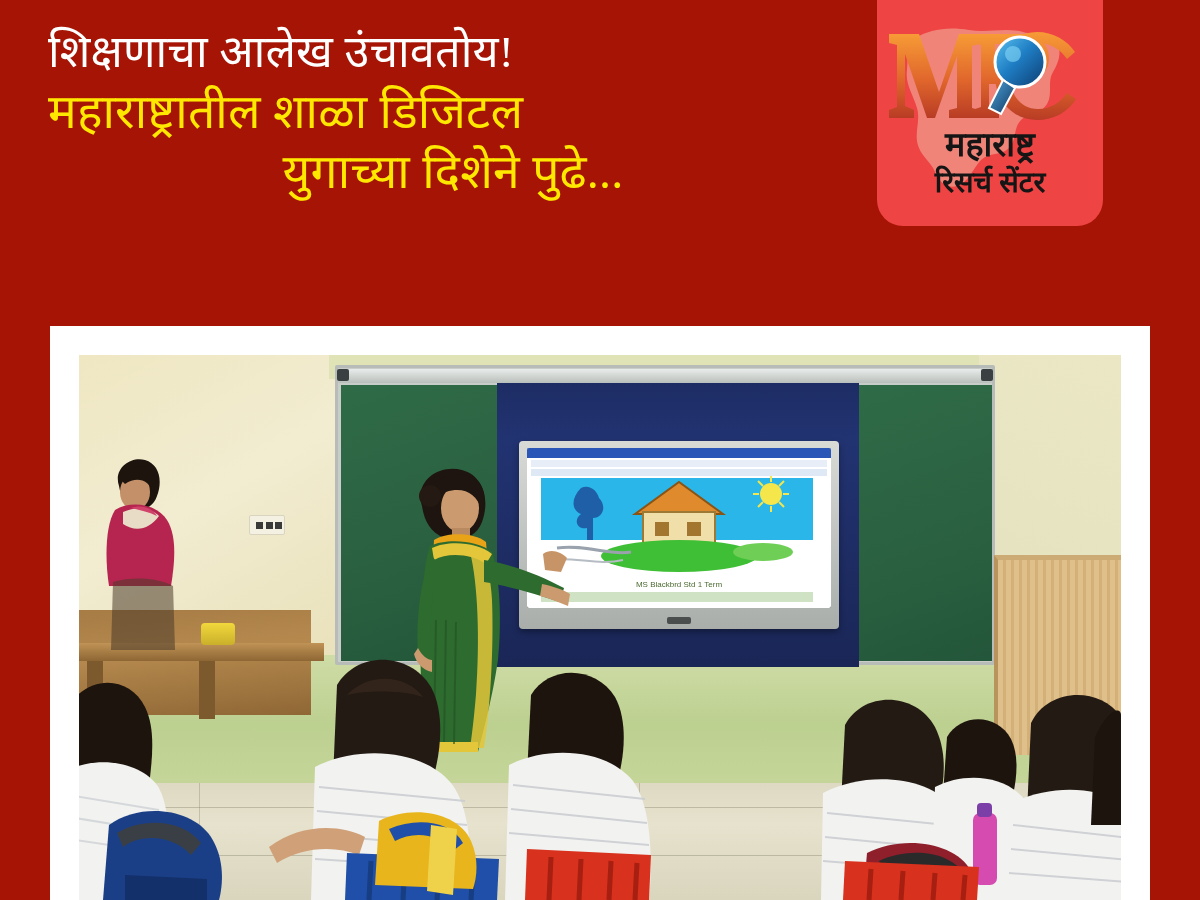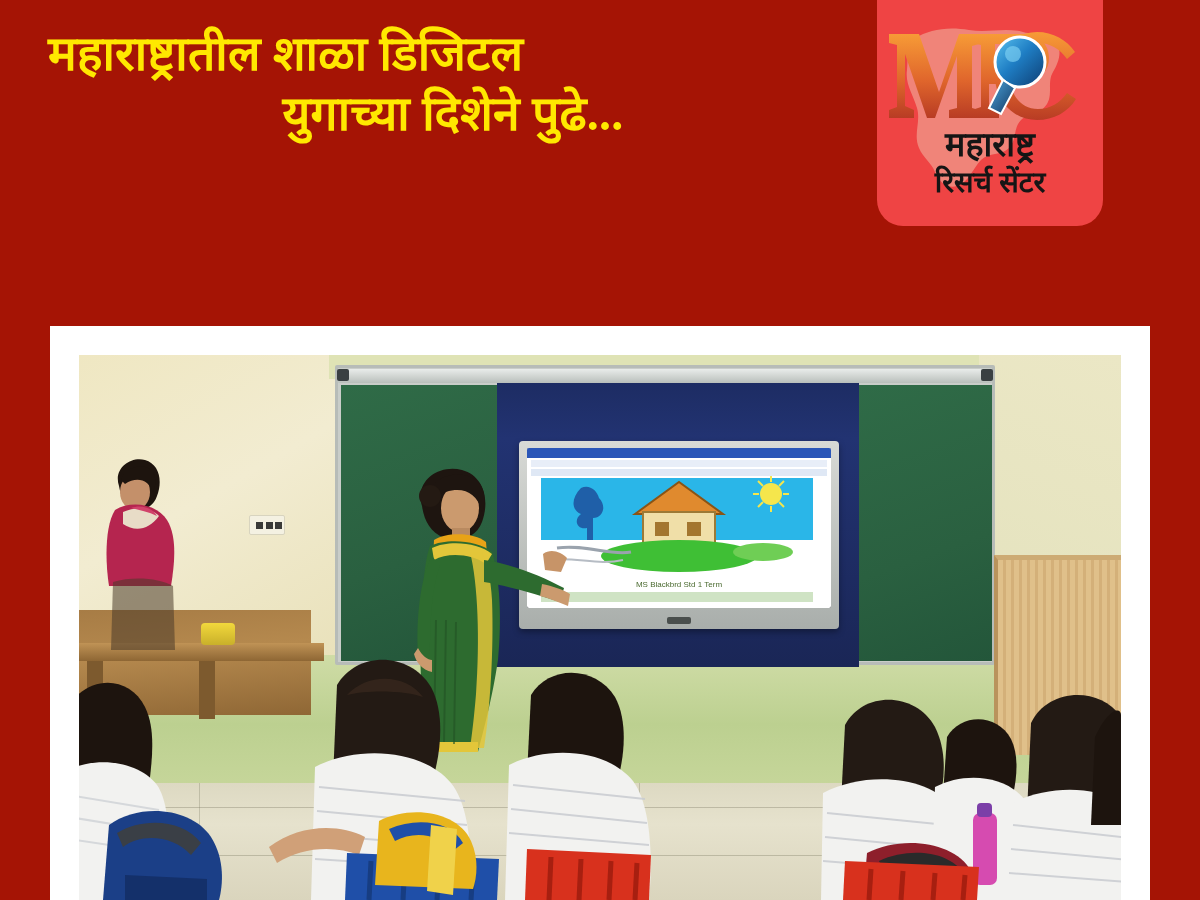--- a/index.html
+++ b/index.html
@@ -36,21 +36,21 @@
   .hl-1 {
     color: #ffffff;
     font-size: 45px;
     font-weight: 400;
     font-family: "Liberation Serif", "DejaVu Serif", serif;
     margin-bottom: 6px;
   }
   .hl-2, .hl-3 {
     color: #ffe800;
     font-size: 48px;
-    font-weight: 700;
+    font-weight: 400;
     font-family: "Liberation Serif", "DejaVu Serif", serif;
   }
   .hl-3 { margin-top: 4px; text-align: center; }
 
   
   .logo-card {
     position: absolute;
     left: 877px;
     top: 0px;
     width: 226px;
@@ -217,20 +217,21 @@
   
   .students { position:absolute; left:0; top:0; width:1042px; height:545px; }
   .students-svg { display:block; width:1042px; height:545px; }
 </style>
 </head>
 <body>
 
 <div class="poster">
 
   <div class="headline">
+    <span class="headline-line hl-1">शिक्षणाचा आलेख उंचावतोय!</span>
     <span class="headline-line hl-2">महाराष्ट्रातील शाळा डिजिटल</span>
     <span class="headline-line hl-3">युगाच्या दिशेने पुढे...</span>
   </div>
 
   <div class="logo-card">
     <div class="logo-inner">
       <svg class="logo-svg" viewBox="0 0 226 226">
         <defs>
           <linearGradient id="letterGrad" x1="0" y1="0" x2="0" y2="1">
             <stop offset="0%" stop-color="#f79b36"></stop>

